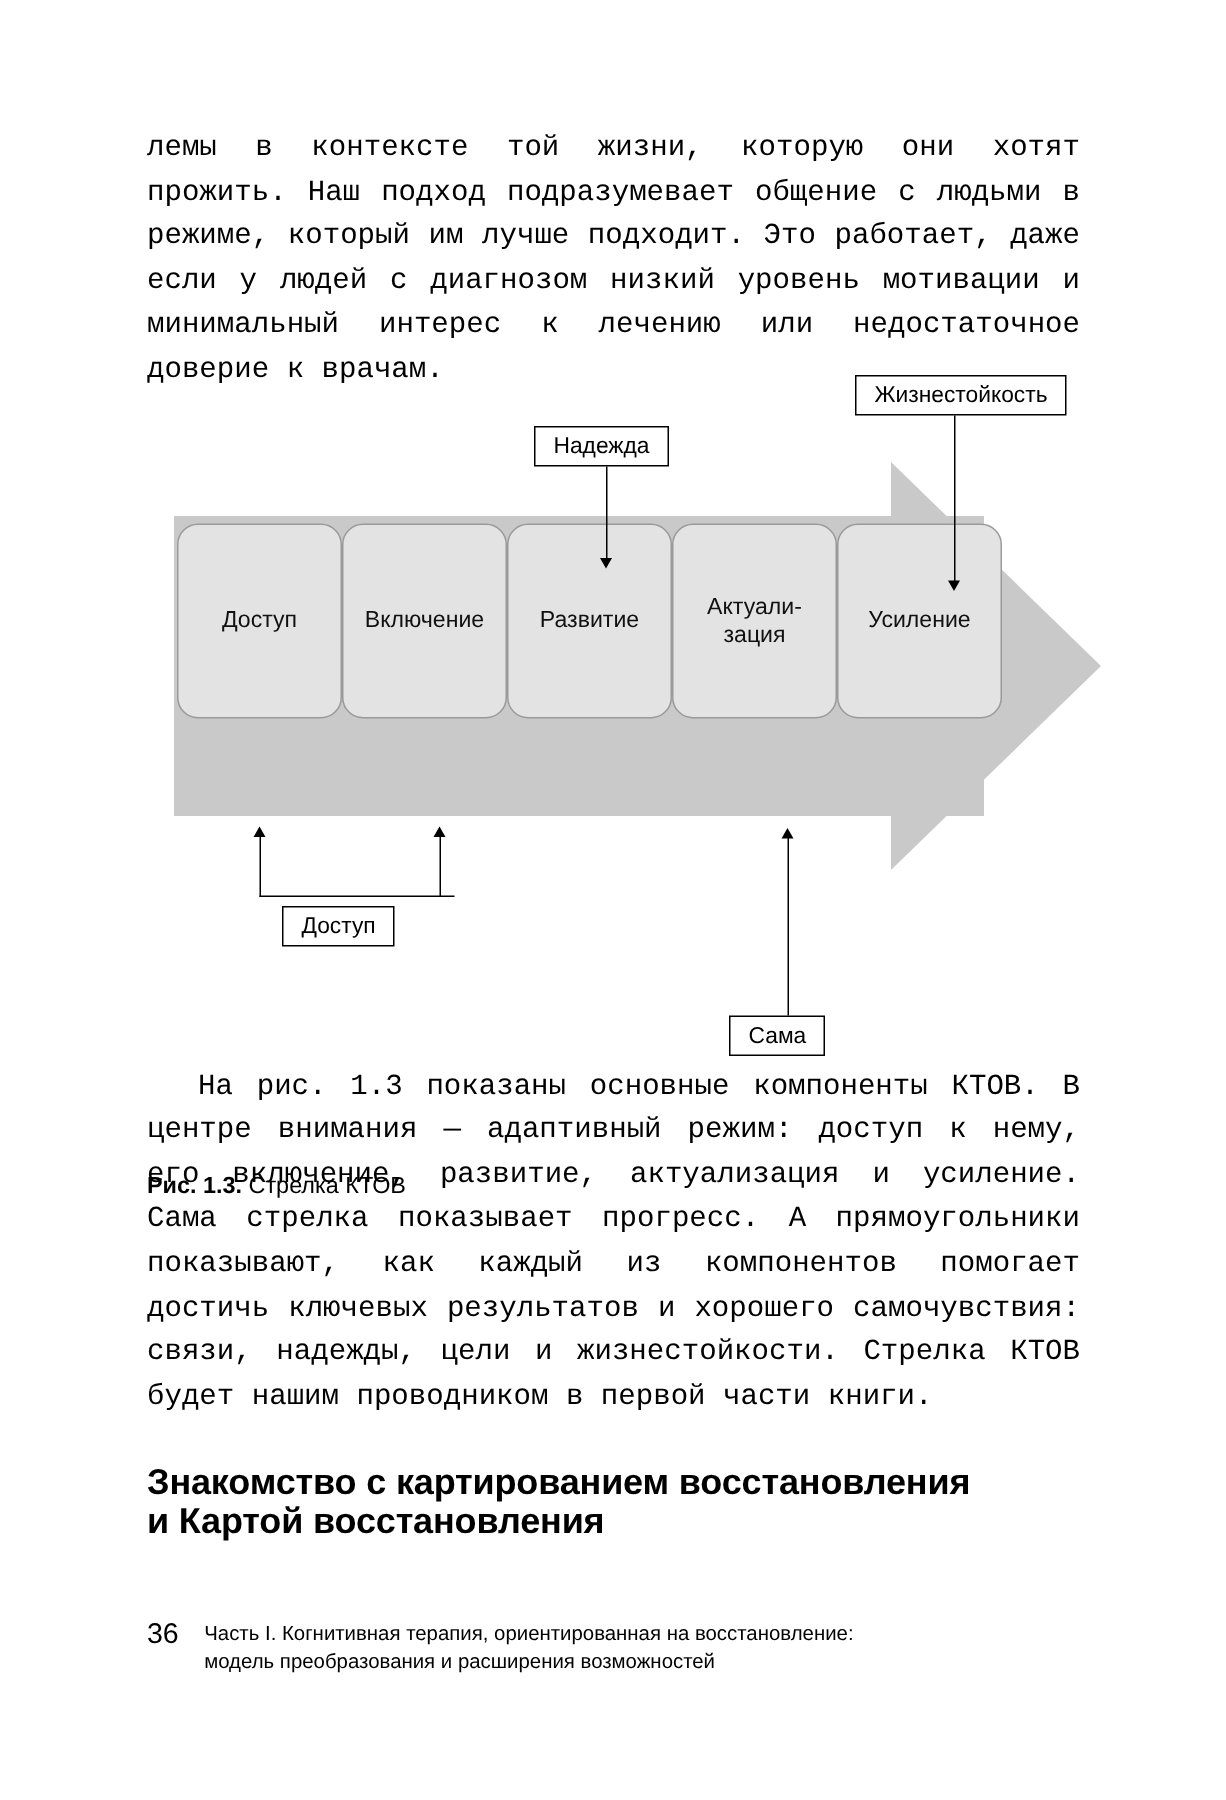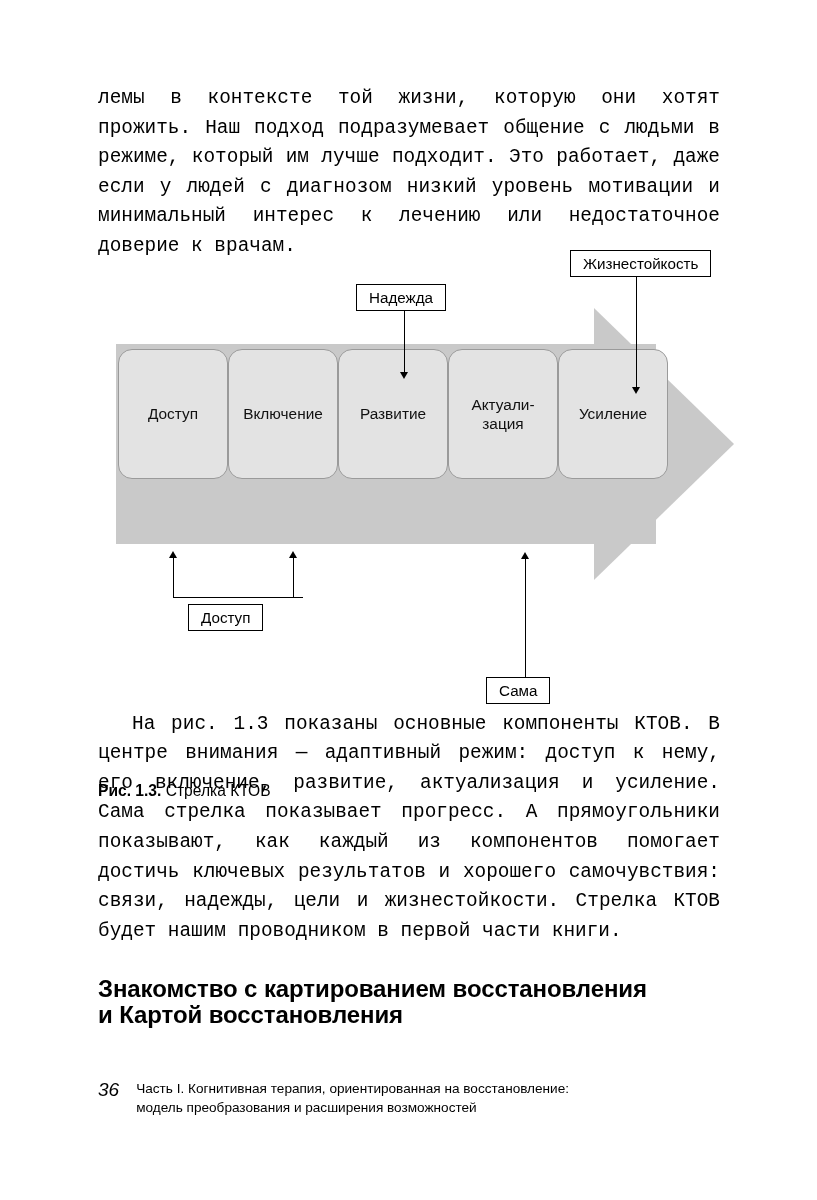--- a/index.html
+++ b/index.html
@@ -154,21 +154,20 @@
     top: 1079px;
     width: 640px;
     display: flex;
     align-items: flex-start;
     gap: 17px;
   }
   .folio {
     font-family: "Liberation Sans", sans-serif;
     font-size: 19px;
     color: #000;
-    font-style: italic;
   }
   .footer-text {
     font-family: "Liberation Sans", sans-serif;
     font-size: 13.6px;
     line-height: 19px;
     color: #000;
   }
   .footer-text span { display: block; }
 </style>
 </head>

